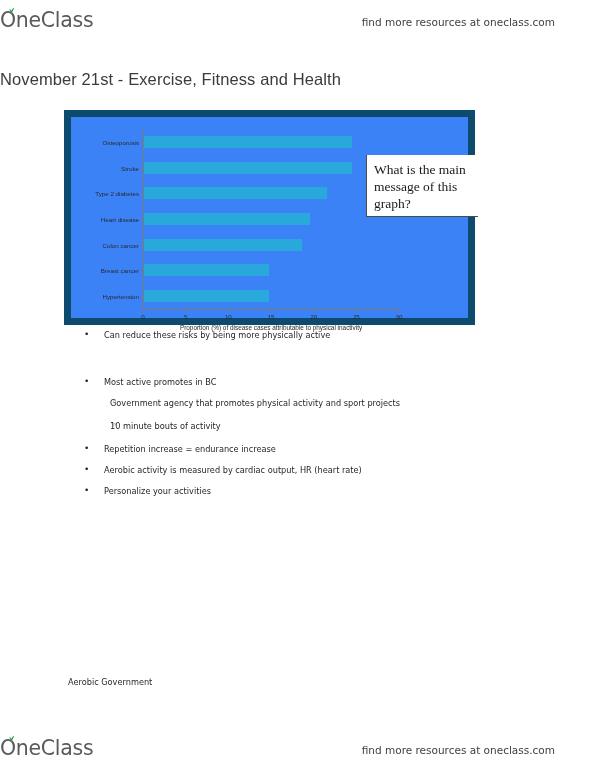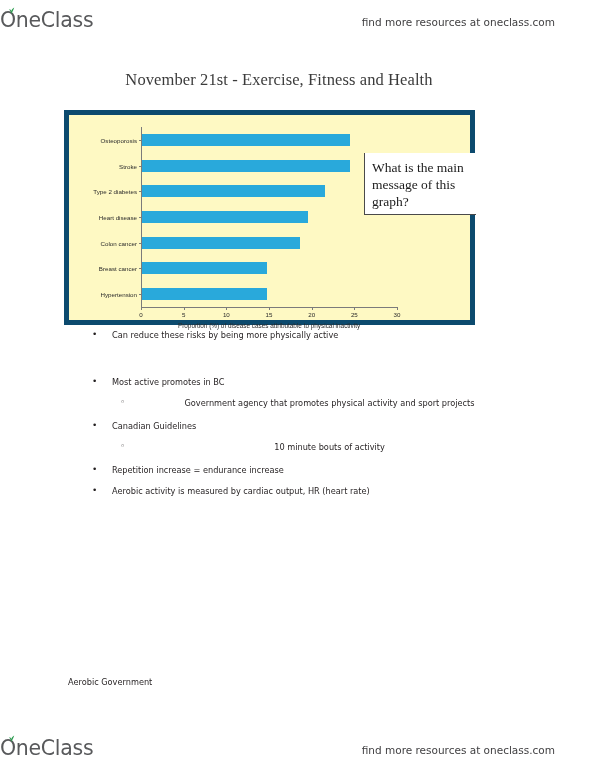--- a/index.html
+++ b/index.html
@@ -60,37 +60,36 @@
     color: #414042;
     white-space: nowrap;
   }
 
   
   .page-title {
     position: absolute;
     left: 0;
     top: 70px;
     width: 558px;
-    text-align: center;
-    font-family: Liberation Serif, serif;
+    font-family: Liberation Sans, sans-serif;
     font-weight: 400;
     font-size: 16.5px;
     color: #3b3b3b;
     letter-spacing: 0.1px;
   }
 
   
   .chart-figure {
     position: absolute;
     left: 64px;
     top: 110px;
     width: 411px;
     height: 215px;
-    background: #fef9c3;
-    border: 5px solid #0c4a6e;
+    background: #3b82f6;
+    border: 7px solid #0c4a6e;
     box-sizing: border-box;
   }
   .plot {
     position: absolute;
     left: 72px;   
     top: 12px;
     width: 256px; 
     height: 180px;
   }
   .axis-vert {
@@ -175,21 +174,21 @@
     background: #ffffff;
     font-family: "Liberation Serif", serif;
     font-size: 13.5px;
     line-height: 17px;
     color: #1a1a1a;
   }
 
   
   .content {
     position: absolute;
-    left: 16px;
+    left: 8px;
     top: 330px;
     width: 525px;
   }
   .bullet-item {
     position: relative;
     font-family: "DejaVu Sans", sans-serif;
     font-size: 8.2px;
     color: #231f20;
     line-height: 11px;
     padding-left: 96px;
@@ -200,21 +199,20 @@
     content: "\2022";
     position: absolute;
     left: 76px;
     top: -1px;
     font-size: 9px;
     color: #231f20;
   }
   .bullet-item.sub {
     padding-left: 102px;
     margin-bottom: 12px;
-    text-align: center;
   }
   .bullet-item.sub::before {
     content: "\25E6";
     left: 104px;
     top: -1px;
     font-size: 9px;
   }
   .plain-line {
     position: absolute;
     left: 68px;
@@ -302,24 +300,24 @@
 
   <div class="callout">
     <span>What is the main message of this graph?</span>
   </div>
 </div>
 
 <div class="content" id="bullets-host">
     <div class="bullet-item gap-after">Can reduce these risks by being more physically active</div>
     <div class="bullet-item">Most active promotes in BC</div>
     <div class="bullet-item sub">Government agency that promotes physical activity and sport projects</div>
-    <div class="bullet-item">Canadian Guidelines</div>
     <div class="bullet-item sub">10 minute bouts of activity</div>
     <div class="bullet-item">Repetition increase = endurance increase</div>
     <div class="bullet-item">Aerobic activity is measured by cardiac output, HR (heart rate)</div>
+    <div class="bullet-item">Personalize your activities</div>
   </div>
 
 <div class="plain-line">Aerobic Government</div>
 
 <div class="brand-band bottom">
   <div class="logo-wrap">
     <svg class="logo-leaf" viewBox="0 0 12 9">
       <path d="M6 9 C5.4 6.2 4.2 4.4 2.4 3.2 C4.2 3.0 5.4 3.7 6 5.0 C6.3 3.2 7.6 1.6 9.6 0.6 C9.0 3.0 7.8 5.2 6 9 Z" fill="#2f9e52"></path>
     </svg>
     <span class="logo-text">OneClass</span>

